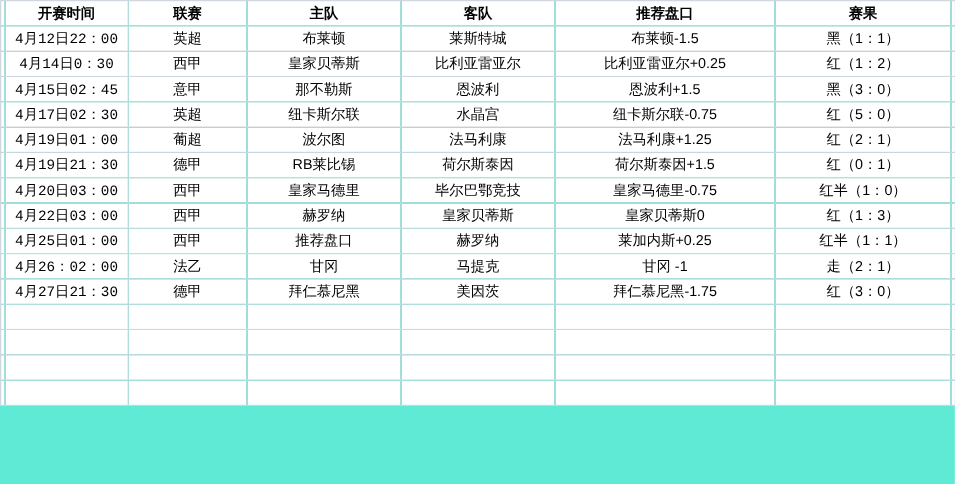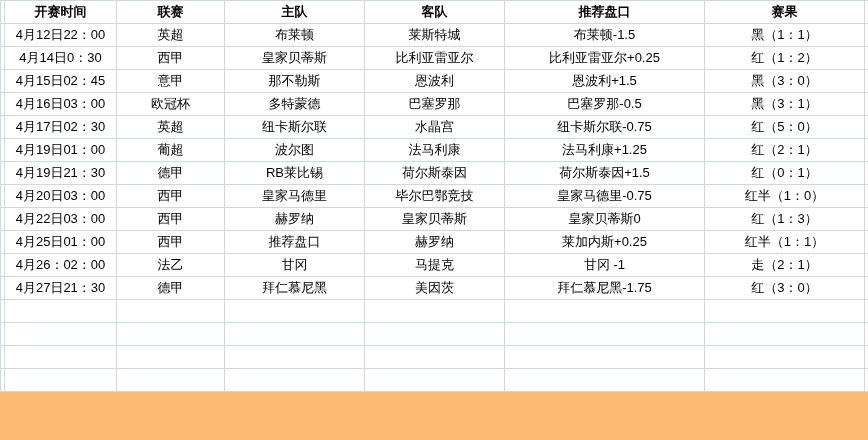--- a/index.html
+++ b/index.html
@@ -12,21 +12,21 @@
     height: 440px;
     overflow: hidden;
     font-family: "Liberation Sans", sans-serif;
   }
   .sheet {
     position: absolute;
     left: 0;
     top: 0;
     width: 868px;
     height: 440px;
-    background: #fdba74;
+    background: #5eead4;
   }
   table.grid {
     border-collapse: collapse;
     table-layout: fixed;
     width: 868px;
   }
   table.grid td {
     border: 1px solid #d0d7de;
     height: 22px;
     padding: 0 2px;
@@ -52,21 +52,21 @@
     background: #ffcc00;
     font-weight: bold;
     font-size: 14px;
     color: #000000;
     height: 23px;
   }
   td.spacer {
     border: 1px solid #d0d7de;
     background: #ffffff;
   }
-  .num { font-family: Liberation Sans, sans-serif; }
+  .num { font-family: Liberation Mono, monospace; }
   .res-black { color: #000000; }
   .res-red { color: #ff0000; }
   .res-green { color: #00a000; }
 </style>
 </head>
 <body>
 
 <div class="sheet">
   <table class="grid">
     <colgroup>
@@ -116,30 +116,20 @@
         <td class="num">4月15日02：45</td>
         <td>意甲</td>
         <td>那不勒斯</td>
         <td>恩波利</td>
         <td>恩波利+1.5</td>
         <td class="res-black">黑（3：0）</td>
         <td class="spacer"></td>
       </tr>
       <tr>
         <td class="spacer"></td>
-        <td class="num">4月16日03：00</td>
-        <td>欧冠杯</td>
-        <td>多特蒙德</td>
-        <td>巴塞罗那</td>
-        <td>巴塞罗那-0.5</td>
-        <td class="res-black">黑（3：1）</td>
-        <td class="spacer"></td>
-      </tr>
-      <tr>
-        <td class="spacer"></td>
         <td class="num">4月17日02：30</td>
         <td>英超</td>
         <td>纽卡斯尔联</td>
         <td>水晶宫</td>
         <td>纽卡斯尔联-0.75</td>
         <td class="res-red">红（5：0）</td>
         <td class="spacer"></td>
       </tr>
       <tr>
         <td class="spacer"></td>

